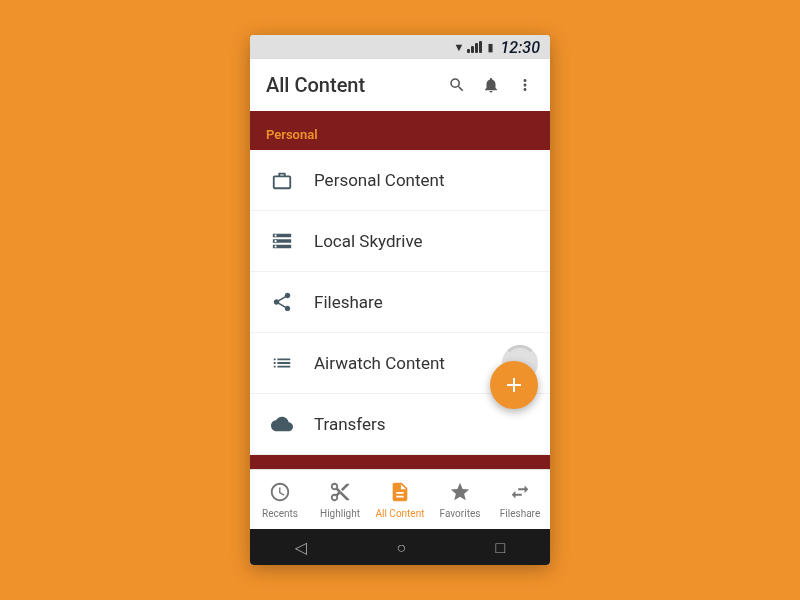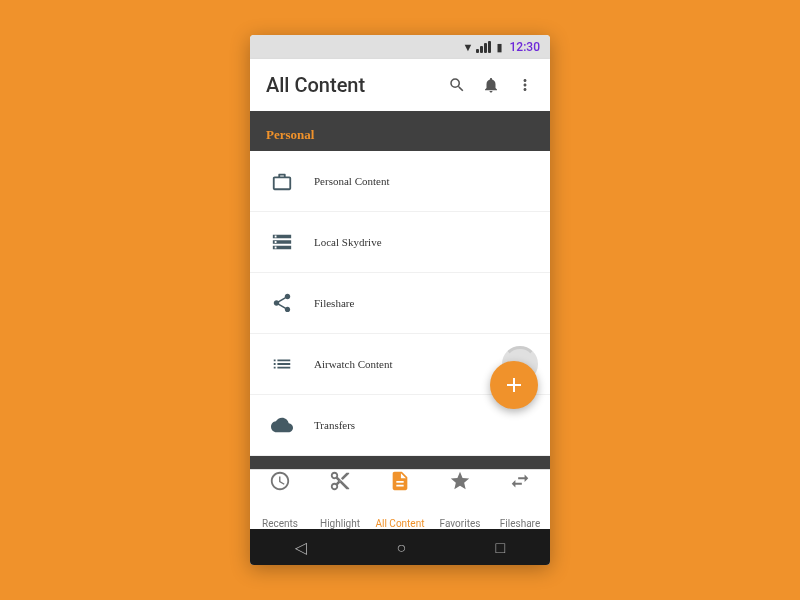--- a/index.html
+++ b/index.html
@@ -31,24 +31,25 @@
       justify-content: flex-end;
       padding: 0 10px;
       gap: 4px;
     }
     .status-icons {
       display: flex;
       align-items: center;
       gap: 3px;
     }
     .status-time {
-      font-size: 12px;
+      font-size: 16px;
       font-weight: 500;
-      color: #6d28d9;
+      color: #0f172a;
       margin-left: 4px;
+      font-style: italic;
     }
     
     .signal-icon {
       display: flex;
       align-items: flex-end;
       gap: 1px;
       height: 12px;
     }
     .signal-bar {
       width: 3px;
@@ -76,24 +77,23 @@
       align-items: center;
     }
     .icon-btn {
       color: #555;
       font-size: 18px;
       cursor: pointer;
     }
     
     .content {
       flex: 1;
-      background: #404040;
+      background: #7f1d1d;
       overflow-y: auto;
       position: relative;
-      font-family: Liberation Serif, serif;
     }
     .section-header {
       padding: 16px 16px 8px;
       font-size: 13px;
       font-weight: 600;
       color: #F0922B;
       text-transform: none;
     }
     .list-item {
       display: flex;
@@ -107,21 +107,21 @@
     .item-icon {
       width: 32px;
       height: 32px;
       display: flex;
       align-items: center;
       justify-content: center;
       margin-right: 16px;
       color: #455a64;
     }
     .item-label {
-      font-size: 11px;
+      font-size: 17px;
       color: #333;
       flex: 1;
     }
     
     .spinner {
       width: 36px;
       height: 36px;
       border-radius: 50%;
       background: #e0e0e0;
       border: 3px solid #e0e0e0;
@@ -153,21 +153,21 @@
       height: 60px;
       display: flex;
       align-items: center;
       border-top: 1px solid #e0e0e0;
     }
     .nav-item {
       flex: 1;
       display: flex;
       flex-direction: column;
       align-items: center;
-      justify-content: space-between;
+      justify-content: center;
       gap: 5px;
       cursor: pointer;
       height: 100%;
     }
     .nav-icon {
       font-size: 20px;
       color: #757575;
     }
     .nav-icon.active {
       color: #F0922B;

